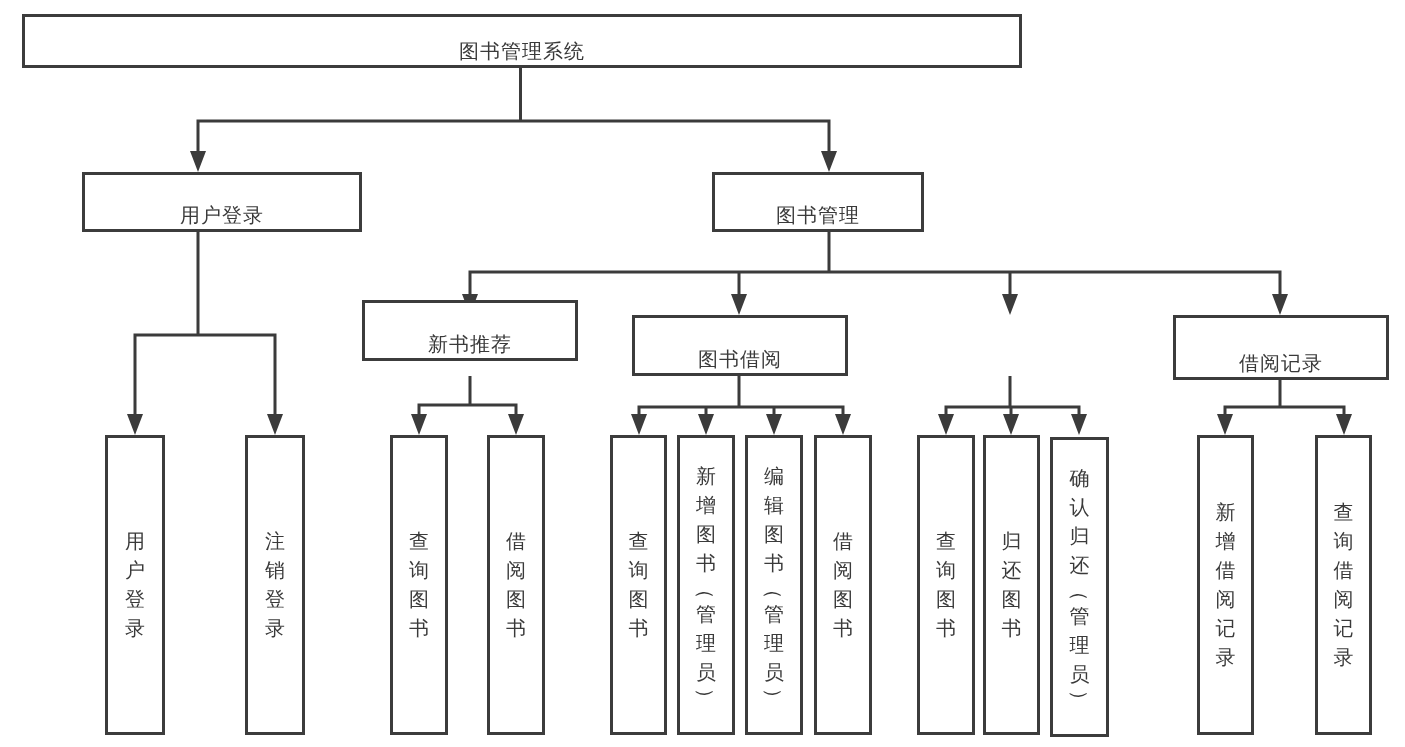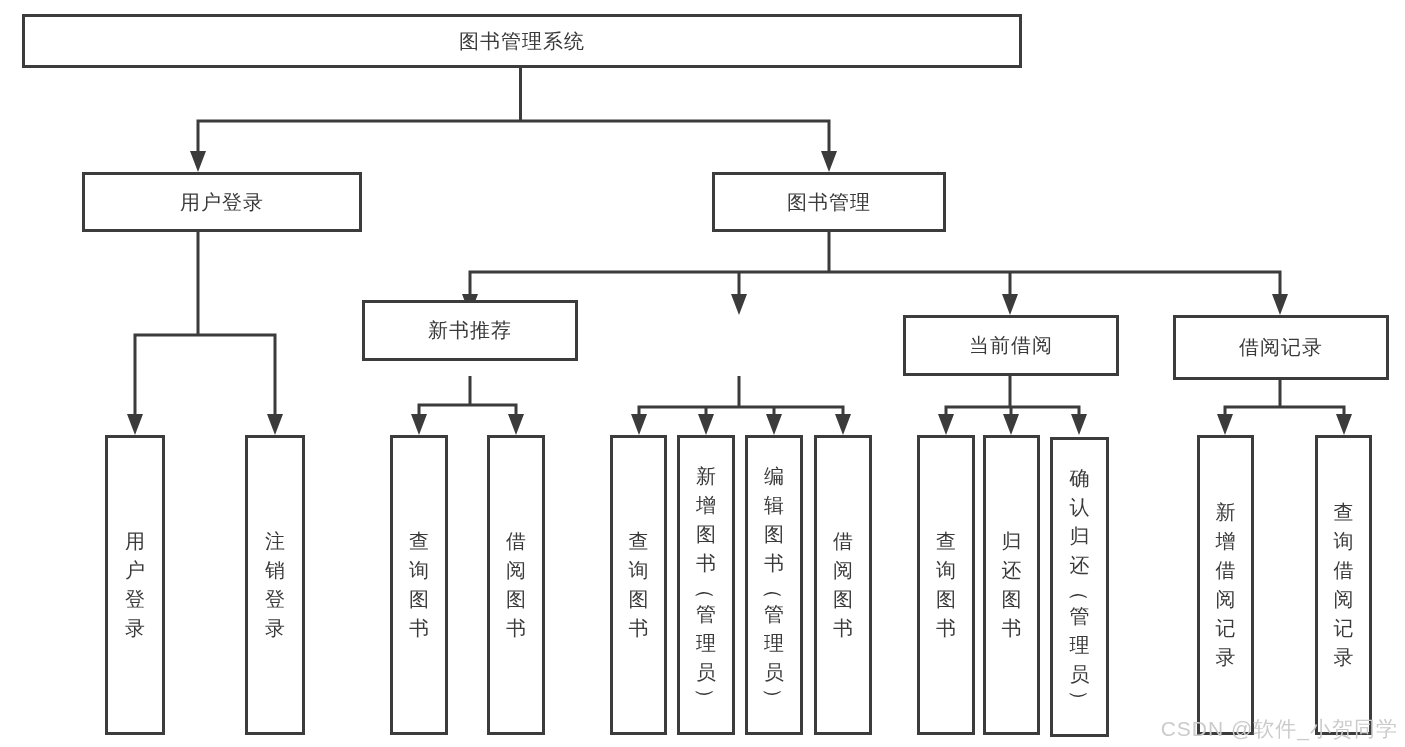--- a/index.html
+++ b/index.html
@@ -1,20 +1,20 @@
 <!DOCTYPE html>
 <html><head>
 <meta charset="utf-8">
 <style>
   html,body{margin:0;padding:0;background:#ffffff;}
   body{font-family:"Liberation Sans","DejaVu Sans",sans-serif;}
   #canvas{position:relative;width:1405px;height:747px;background:#ffffff;overflow:hidden;}
   #connectors{position:absolute;left:0;top:0;width:1405px;height:747px;}
   .node{position:absolute;box-sizing:border-box;border:3px solid #3c3c3c;background:#ffffff;
-        display:flex;align-items:center;justify-content:center;}
+        display:flex;align-items:flex-end;justify-content:center;}
   .hlabel{font-size:20px;color:#3a3a3a;letter-spacing:1px;white-space:nowrap;}
   .vlabel{display:flex;flex-direction:column;align-items:center;justify-content:center;
           height:100%;font-size:20px;color:#3a3a3a;}
   .vlabel span{line-height:29px;display:block;}
   .vlabel span.paren{transform:rotate(90deg);line-height:22px;}
   #watermark{position:absolute;right:7px;bottom:4px;font-size:21px;color:#cbcbcb;
              letter-spacing:1px;white-space:nowrap;}
 </style>
 </head>
 <body>
@@ -66,29 +66,29 @@
       M1336 414 L1352 414 L1344 435 Z" fill="#3b3b3b"></path>
   </svg>
 
   <div class="node" style="left:22px;top:14px;width:1000px;height:54px;">
     <span class="hlabel">图书管理系统</span>
   </div>
 
   <div class="node" style="left:82px;top:172px;width:280px;height:60px;">
     <span class="hlabel">用户登录</span>
   </div>
-  <div class="node" style="left:712px;top:172px;width:234px;height:60px;">
+  <div class="node" style="left:712px;top:172px;width:212px;height:60px;">
     <span class="hlabel">图书管理</span>
   </div>
 
   <div class="node" style="left:362px;top:300px;width:216px;height:61px;">
     <span class="hlabel">新书推荐</span>
   </div>
-  <div class="node" style="left:903px;top:315px;width:216px;height:61px;">
-    <span class="hlabel">当前借阅</span>
+  <div class="node" style="left:632px;top:315px;width:216px;height:61px;">
+    <span class="hlabel">图书借阅</span>
   </div>
   <div class="node" style="left:1173px;top:315px;width:216px;height:65px;">
     <span class="hlabel">借阅记录</span>
   </div>
 
   <div class="node" style="left:105px;top:435px;width:60px;height:300px;">
     <span class="vlabel">
         <span>用</span>
         <span>户</span>
         <span>登</span>
@@ -208,15 +208,14 @@
     <span class="vlabel">
         <span>查</span>
         <span>询</span>
         <span>借</span>
         <span>阅</span>
         <span>记</span>
         <span>录</span>
       </span>
   </div>
 
-  <div id="watermark">CSDN @软件_小贺同学</div>
 
 </div>
 
 </body></html>

